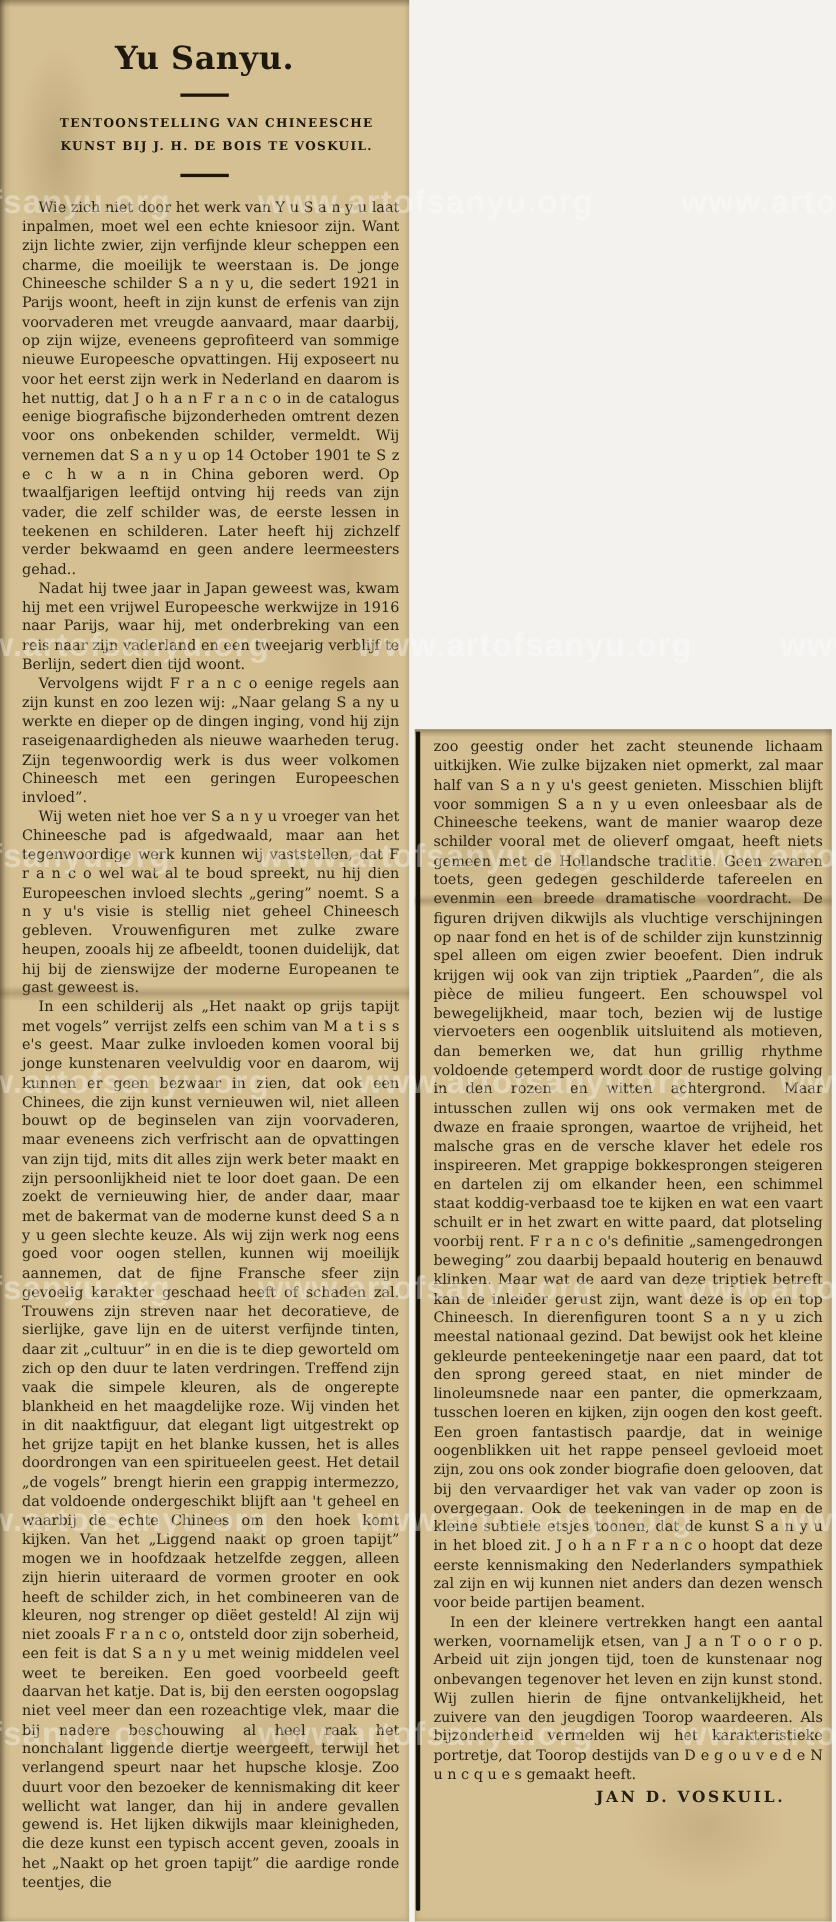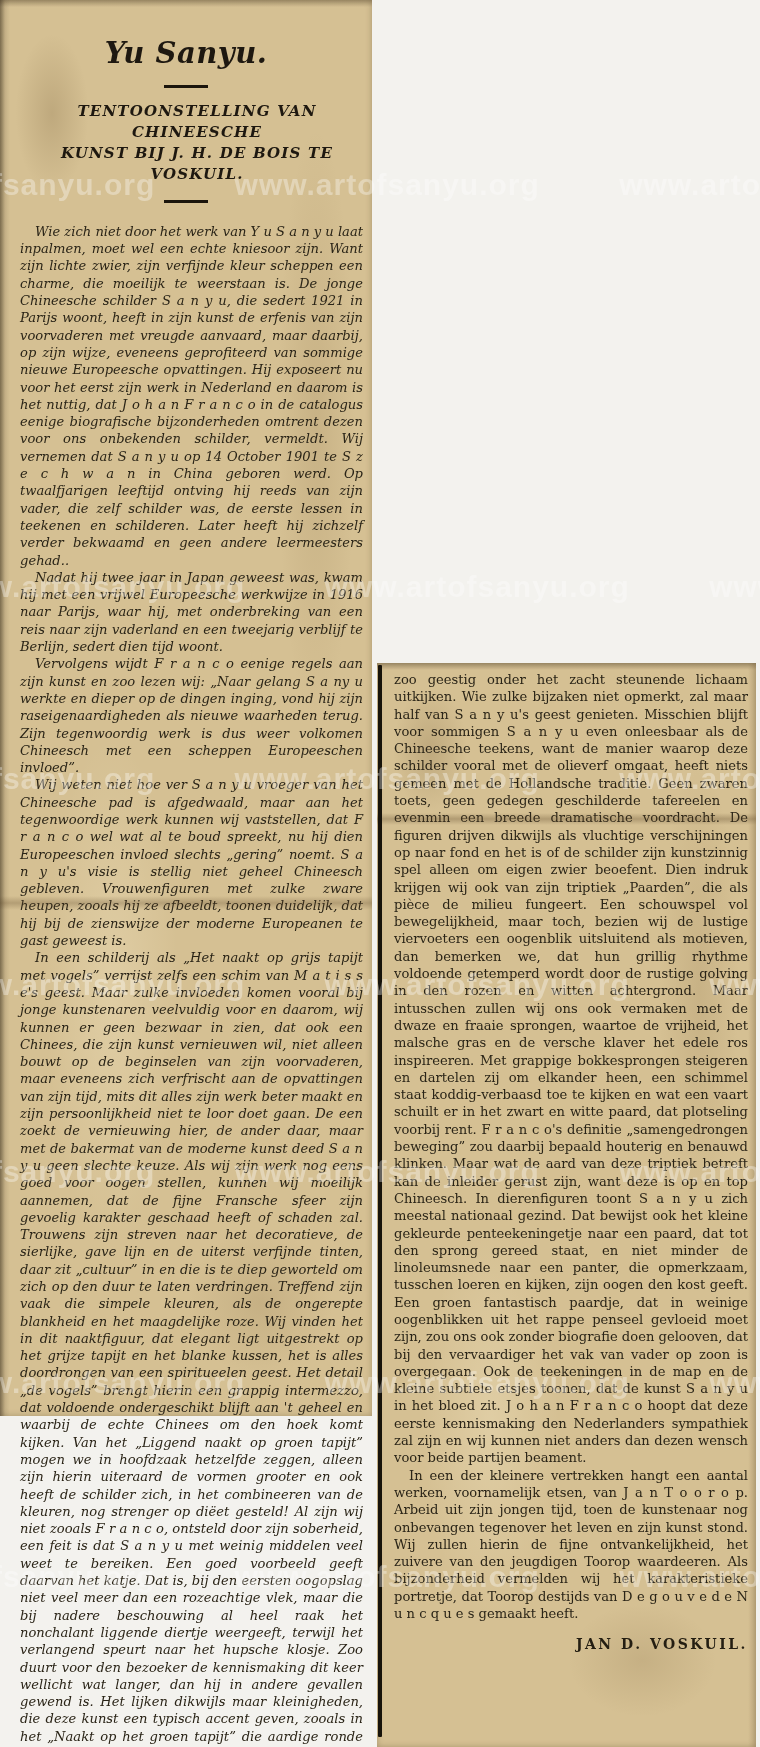--- a/index.html
+++ b/index.html
@@ -10,42 +10,42 @@
          font-family:"DejaVu Serif",serif;color:var(--ink);}
   
   .clip{position:absolute;background:
       linear-gradient(to bottom, rgba(60,45,25,.30), rgba(60,45,25,0) 7px),
       radial-gradient(closest-side at 14% 8%, rgba(100,75,38,.20), rgba(100,75,38,0) 70%),
       radial-gradient(closest-side at 85% 30%, rgba(120,92,50,.14), rgba(120,92,50,0) 70%),
       radial-gradient(closest-side at 30% 70%, rgba(255,245,215,.25), rgba(255,245,215,0) 60%),
       radial-gradient(closest-side at 70% 92%, rgba(110,84,45,.15), rgba(110,84,45,0) 65%),
       var(--paper);
     box-shadow:0 0 6px rgba(80,65,40,.35) inset;}
-  .clip-left{left:0;top:0;width:372px;height:1416px;font-style:italic;}
+  .clip-left{left:0;top:0;width:372px;height:1747px;}
   .clip-left::before{content:"";position:absolute;left:0;top:0;bottom:0;width:10px;pointer-events:none;
       background:linear-gradient(to right, rgba(51,40,24,.48), rgba(51,40,24,.10) 5px, rgba(51,40,24,0) 10px);}
   .clip-left::after{content:"";position:absolute;left:0;right:0;top:896px;height:14px;pointer-events:none;
       background:linear-gradient(to bottom, rgba(90,68,38,0), rgba(90,68,38,.28) 7px, rgba(90,68,38,0) 14px);}
   .clip-right{left:377px;top:663px;width:379px;height:1084px;}
   .clip-right::before{content:"";position:absolute;left:0;right:0;top:150px;height:12px;pointer-events:none;
       background:linear-gradient(to bottom, rgba(90,68,38,0), rgba(90,68,38,.30) 6px, rgba(90,68,38,0) 12px);}
   .clip-right::after{content:"";position:absolute;right:0;top:0;bottom:0;width:8px;pointer-events:none;
       background:linear-gradient(to left, rgba(120,95,55,.22), rgba(120,95,55,0));}
   
   .masthead{padding-top:38px;text-align:center;}
   .title{font-size:29px;font-weight:700;line-height:1.1;letter-spacing:.5px;color:#1e1810;margin:0;}
   .rule{width:44px;height:3px;background:#1b150c;margin:15px auto 13px auto;}
-  .subhead{font-size:15px;font-weight:700;line-height:21px;letter-spacing:1.2px;color:#1e1810;margin:0;padding-left:22px;}
+  .subhead{font-size:11px;font-weight:700;line-height:21px;letter-spacing:1.2px;color:#1e1810;margin:0;padding-left:22px;}
   
   .body-text{font-size:13.1px;line-height:17.3px;text-align:justify;}
   .body-text p{margin:0;text-indent:15px;}
   .clip-left .body-text{margin-top:20px;padding:0 9px 0 20px;}
   .clip-right .body-text{padding:8px 8px 0 17px;}
   .continuation p:first-child{text-indent:0;}
-  .byline{text-align:right;padding-right:8px;margin-top:14px;font-size:14px;font-weight:700;letter-spacing:2.5px;color:#241e12;}
+  .byline{text-align:right;padding-right:42px;margin-top:4px;font-size:14px;font-weight:700;letter-spacing:2.5px;color:#241e12;}
   
   .col-divider{position:absolute;left:1px;top:2px;width:4px;height:1072px;background:var(--divider);border-radius:1px;}
   
   .wm-layer{position:absolute;inset:0;pointer-events:none;z-index:5;}
   .wm{position:absolute;white-space:nowrap;font-family:"Liberation Sans",sans-serif;font-weight:700;
       font-size:30px;letter-spacing:1px;word-spacing:70px;color:rgba(255,255,255,.34);}
 </style>
 </head>
 <body>
 
@@ -57,21 +57,21 @@
       <div class="rule"></div>
       <h2 class="subhead">
         <span style="display:block">TENTOONSTELLING VAN CHINEESCHE</span>
         <span style="display:block">KUNST BIJ J. H. DE BOIS TE VOSKUIL.</span>
       </h2>
       <div class="rule"></div>
     </header>
     <div class="body-text">
         <p>Wie zich niet door het werk van Y u  S a n y u laat inpalmen, moet wel een echte kniesoor zijn. Want zijn lichte zwier, zijn verfijnde kleur scheppen een charme, die moeilijk te weerstaan is. De jonge Chineesche schilder S a n y u, die sedert 1921 in Parijs woont, heeft in zijn kunst de erfenis van zijn voorvaderen met vreugde aanvaard, maar daarbij, op zijn wijze, eveneens geprofiteerd van sommige nieuwe Europeesche opvattingen. Hij exposeert nu voor het eerst zijn werk in Nederland en daarom is het nuttig, dat J o h a n  F r a n c o in de catalogus eenige biografische bijzonderheden omtrent dezen voor ons onbekenden schilder, vermeldt. Wij vernemen dat S a n y u op 14 October 1901 te S z e c h w a n in China geboren werd. Op twaalfjarigen leeftijd ontving hij reeds van zijn vader, die zelf schilder was, de eerste lessen in teekenen en schilderen. Later heeft hij zichzelf verder bekwaamd en geen andere leermeesters gehad..</p>
         <p>Nadat hij twee jaar in Japan geweest was, kwam hij met een vrijwel Europeesche werkwijze in 1916 naar Parijs, waar hij, met onderbreking van een reis naar zijn vaderland en een tweejarig verblijf te Berlijn, sedert dien tijd woont.</p>
-        <p>Vervolgens wijdt F r a n c o eenige regels aan zijn kunst en zoo lezen wij: „Naar gelang S a ny u werkte en dieper op de dingen inging, vond hij zijn raseigenaardigheden als nieuwe waarheden terug. Zijn tegenwoordig werk is dus weer volkomen Chineesch met een scheppen Europeeschen invloed”.</p>
+        <p>Vervolgens wijdt F r a n c o eenige regels aan zijn kunst en zoo lezen wij: „Naar gelang S a ny u werkte en dieper op de dingen inging, vond hij zijn raseigenaardigheden als nieuwe waarheden terug. Zijn tegenwoordig werk is dus weer volkomen Chineesch met een geringen Europeeschen invloed”.</p>
         <p>Wij weten niet hoe ver S a n y u vroeger van het Chineesche pad is afgedwaald, maar aan het tegenwoordige werk kunnen wij vaststellen, dat F r a n c o wel wat al te boud spreekt, nu hij dien Europeeschen invloed slechts „gering” noemt. S a n y u's visie is stellig niet geheel Chineesch gebleven. Vrouwenfiguren met zulke zware heupen, zooals hij ze afbeeldt, toonen duidelijk, dat hij bij de zienswijze der moderne Europeanen te gast geweest is.</p>
         <p>In een schilderij als „Het naakt op grijs tapijt met vogels” verrijst zelfs een schim van M a t i s s e's geest. Maar zulke invloeden komen vooral bij jonge kunstenaren veelvuldig voor en daarom, wij kunnen er geen bezwaar in zien, dat ook een Chinees, die zijn kunst vernieuwen wil, niet alleen bouwt op de beginselen van zijn voorvaderen, maar eveneens zich verfrischt aan de opvattingen van zijn tijd, mits dit alles zijn werk beter maakt en zijn persoonlijkheid niet te loor doet gaan. De een zoekt de vernieuwing hier, de ander daar, maar met de bakermat van de moderne kunst deed S a n y u geen slechte keuze. Als wij zijn werk nog eens goed voor oogen stellen, kunnen wij moeilijk aannemen, dat de fijne Fransche sfeer zijn gevoelig karakter geschaad heeft of schaden zal. Trouwens zijn streven naar het decoratieve, de sierlijke, gave lijn en de uiterst verfijnde tinten, daar zit „cultuur” in en die is te diep geworteld om zich op den duur te laten verdringen. Treffend zijn vaak die simpele kleuren, als de ongerepte blankheid en het maagdelijke roze. Wij vinden het in dit naaktfiguur, dat elegant ligt uitgestrekt op het grijze tapijt en het blanke kussen, het is alles doordrongen van een spiritueelen geest. Het detail „de vogels” brengt hierin een grappig intermezzo, dat voldoende ondergeschikt blijft aan 't geheel en waarbij de echte Chinees om den hoek komt kijken. Van het „Liggend naakt op groen tapijt” mogen we in hoofdzaak hetzelfde zeggen, alleen zijn hierin uiteraard de vormen grooter en ook heeft de schilder zich, in het combineeren van de kleuren, nog strenger op diëet gesteld! Al zijn wij niet zooals F r a n c o, ontsteld door zijn soberheid, een feit is dat S a n y u met weinig middelen veel weet te bereiken. Een goed voorbeeld geeft daarvan het katje. Dat is, bij den eersten oogopslag niet veel meer dan een rozeachtige vlek, maar die bij nadere beschouwing al heel raak het nonchalant liggende diertje weergeeft, terwijl het verlangend speurt naar het hupsche klosje. Zoo duurt voor den bezoeker de kennismaking dit keer wellicht wat langer, dan hij in andere gevallen gewend is. Het lijken dikwijls maar kleinigheden, die deze kunst een typisch accent geven, zooals in het „Naakt op het groen tapijt” die aardige ronde teentjes, die</p>
       </div>
   </section>
 
   <section class="clip clip-right">
     <div class="col-divider"></div>
     <div class="body-text continuation">
         <p>zoo geestig onder het zacht steunende lichaam uitkijken. Wie zulke bijzaken niet opmerkt, zal maar half van S a n y u's geest genieten. Misschien blijft voor sommigen S a n y u even onleesbaar als de Chineesche teekens, want de manier waarop deze schilder vooral met de olieverf omgaat, heeft niets gemeen met de Hollandsche traditie. Geen zwaren toets, geen gedegen geschilderde tafereelen en evenmin een breede dramatische voordracht. De figuren drijven dikwijls als vluchtige verschijningen op naar fond en het is of de schilder zijn kunstzinnig spel alleen om eigen zwier beoefent. Dien indruk krijgen wij ook van zijn triptiek „Paarden”, die als pièce de milieu fungeert. Een schouwspel vol bewegelijkheid, maar toch, bezien wij de lustige viervoeters een oogenblik uitsluitend als motieven, dan bemerken we, dat hun grillig rhythme voldoende getemperd wordt door de rustige golving in den rozen en witten achtergrond. Maar intusschen zullen wij ons ook vermaken met de dwaze en fraaie sprongen, waartoe de vrijheid, het malsche gras en de versche klaver het edele ros inspireeren. Met grappige bokkesprongen steigeren en dartelen zij om elkander heen, een schimmel staat koddig-verbaasd toe te kijken en wat een vaart schuilt er in het zwart en witte paard, dat plotseling voorbij rent. F r a n c o's definitie „samengedrongen beweging” zou daarbij bepaald houterig en benauwd klinken. Maar wat de aard van deze triptiek betreft kan de inleider gerust zijn, want deze is op en top Chineesch. In dierenfiguren toont S a n y u zich meestal nationaal gezind. Dat bewijst ook het kleine gekleurde penteekeningetje naar een paard, dat tot den sprong gereed staat, en niet minder de linoleumsnede naar een panter, die opmerkzaam, tusschen loeren en kijken, zijn oogen den kost geeft. Een groen fantastisch paardje, dat in weinige oogenblikken uit het rappe penseel gevloeid moet zijn, zou ons ook zonder biografie doen gelooven, dat bij den vervaardiger het vak van vader op zoon is overgegaan. Ook de teekeningen in de map en de kleine subtiele etsjes toonen, dat de kunst S a n y u in het bloed zit. J o h a n  F r a n c o hoopt dat deze eerste kennismaking den Nederlanders sympathiek zal zijn en wij kunnen niet anders dan dezen wensch voor beide partijen beament.</p>
         <p>In een der kleinere vertrekken hangt een aantal werken, voornamelijk etsen, van J a n T o o r o p. Arbeid uit zijn jongen tijd, toen de kunstenaar nog onbevangen tegenover het leven en zijn kunst stond. Wij zullen hierin de fijne ontvankelijkheid, het zuivere van den jeugdigen Toorop waardeeren. Als bijzonderheid vermelden wij het karakteristieke portretje, dat Toorop destijds van D e g o u v e  d e  N u n c q u e s gemaakt heeft.</p>

